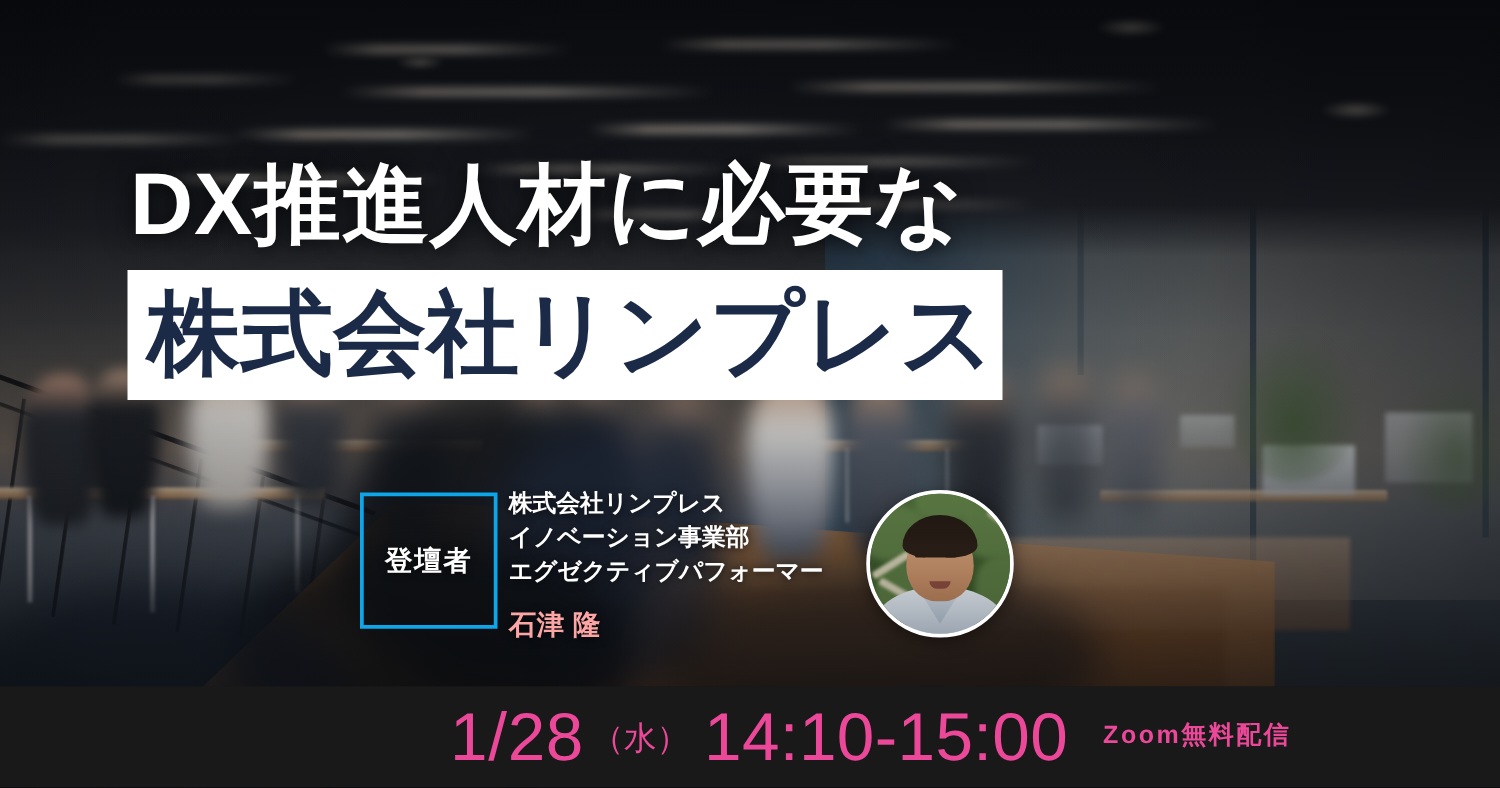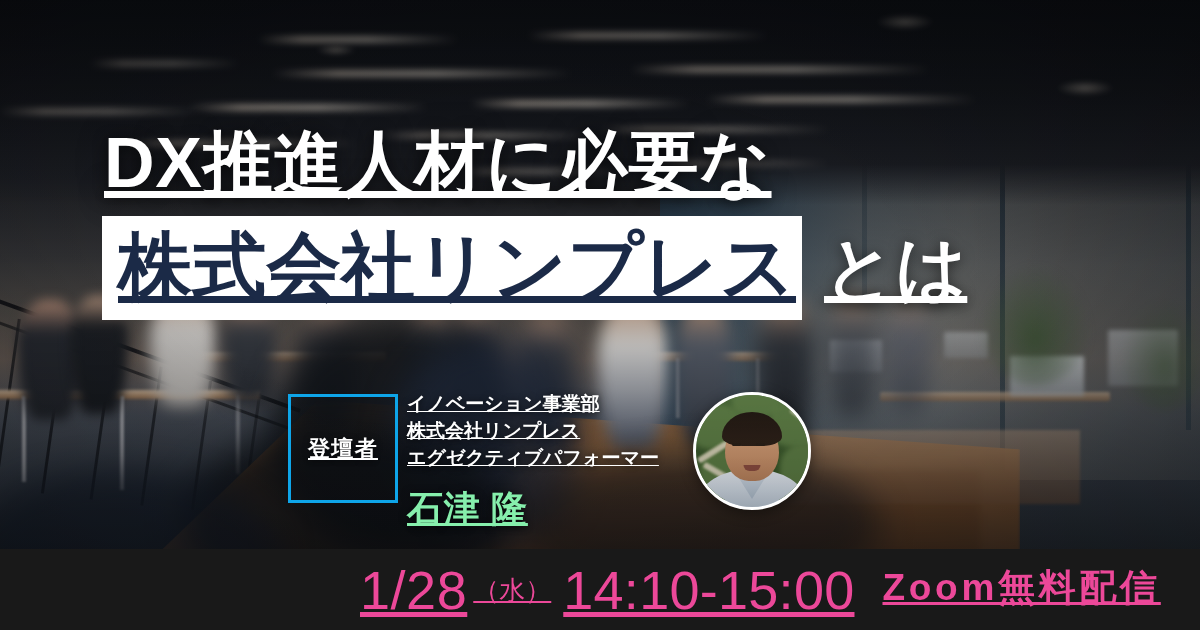--- a/index.html
+++ b/index.html
@@ -159,21 +159,21 @@
     color:#fff; font-size:22px; font-weight:700; letter-spacing:.06em;
     text-shadow:0 1px 6px rgba(0,0,0,.6);
   }
   .sp-info{ position:absolute; left:407px; top:391px; }
   .sp-org{
     color:#fff; font-size:19px; font-weight:700; line-height:1.42;
     text-shadow:0 1px 7px rgba(0,0,0,.75);
     white-space:nowrap;
   }
   .sp-name{
-    margin-top:13px; color:#86efac; font-size:36px; font-weight:700;
+    margin-top:13px; color:#fca5a5; font-size:22px; font-weight:700;
     letter-spacing:.02em;
     text-shadow:0 1px 8px rgba(0,0,0,.75);
     white-space:nowrap;
   }
   
   .portrait{
     position:absolute; left:693px; top:392px; width:118px; height:118px;
     border-radius:50%; border:3px solid #ffffff; overflow:hidden;
     background:
       radial-gradient(circle at 50% 118%, #cfd9e6 0%, #cfd9e6 26%, rgba(207,217,230,0) 27%),
@@ -232,25 +232,25 @@
     position:absolute; left:99px; top:-14px; width:22px; height:20px;
   }
   .bar-date{
     position:absolute; left:360px; top:50%; transform:translateY(-50%);
     display:flex; align-items:center; color:#ec4899; white-space:nowrap;
   }
   .d-main{ font-size:54px; font-weight:400; line-height:1; letter-spacing:.01em; }
   .d-dow{ font-size:26px; font-weight:400; line-height:1; margin-left:6px; }
   .d-time{ font-size:54px; font-weight:400; line-height:1; margin-left:12px; letter-spacing:.005em; }
   .d-zoom{
-    font-size:37px; font-weight:700; line-height:1; margin-left:28px;
+    font-size:20px; font-weight:700; line-height:1; margin-left:28px;
     letter-spacing:.10em; position:relative; top:-2px;
   }
 
-  [data-bind]{ white-space:pre-line;text-decoration:underline; }
+  [data-bind]{ white-space:pre-line; }
   .sp-org[data-bind]{ white-space:pre-line; }
 </style>
 </head>
 <body>
 
 <div class="stage">
 
   <div class="photo">
     <div class="bg-base"></div>
 
@@ -332,33 +332,32 @@
     <div class="blob" style="left:520px;top:450px;width:360px;height:150px;background:rgba(18,22,30,.55);"></div>
 
     <div class="vignette"></div>
     <div class="vignette2"></div>
   </div>
 
   <div class="headline">
     <div class="hl-line1" data-bind="headline.line1">DX推進人材に必要な</div>
     <div class="hl-line2">
       <span class="hl-band" data-bind="headline.line2_highlight">株式会社リンプレス</span>
-      <span class="hl-suffix" data-bind="headline.line2_suffix">とは</span>
     </div>
   </div>
 
   <div class="speaker">
 
     <div class="sp-badge">
       <span data-bind="speaker.badge_label">登壇者</span>
     </div>
 
     <div class="sp-info">
+      <div class="sp-org" data-bind="speaker.org_line1">株式会社リンプレス</div>
       <div class="sp-org" data-bind="speaker.org_line2">イノベーション事業部</div>
-      <div class="sp-org" data-bind="speaker.org_line1">株式会社リンプレス</div>
       <div class="sp-org" data-bind="speaker.org_line3">エグゼクティブパフォーマー</div>
       <div class="sp-name" data-bind="speaker.name">石津 隆</div>
     </div>
 
     <div class="portrait">
       <div class="pt-leaf" style="left:-6px;top:10px;width:52px;height:44px;"></div>
       <div class="pt-leaf" style="left:4px;top:54px;width:46px;height:52px;"></div>
       <div class="pt-leaf" style="left:74px;top:4px;width:56px;height:48px;"></div>
       <div class="pt-leaf" style="left:84px;top:50px;width:48px;height:56px;"></div>
       <div class="pt-leaf" style="left:36px;top:-8px;width:48px;height:30px;"></div>

